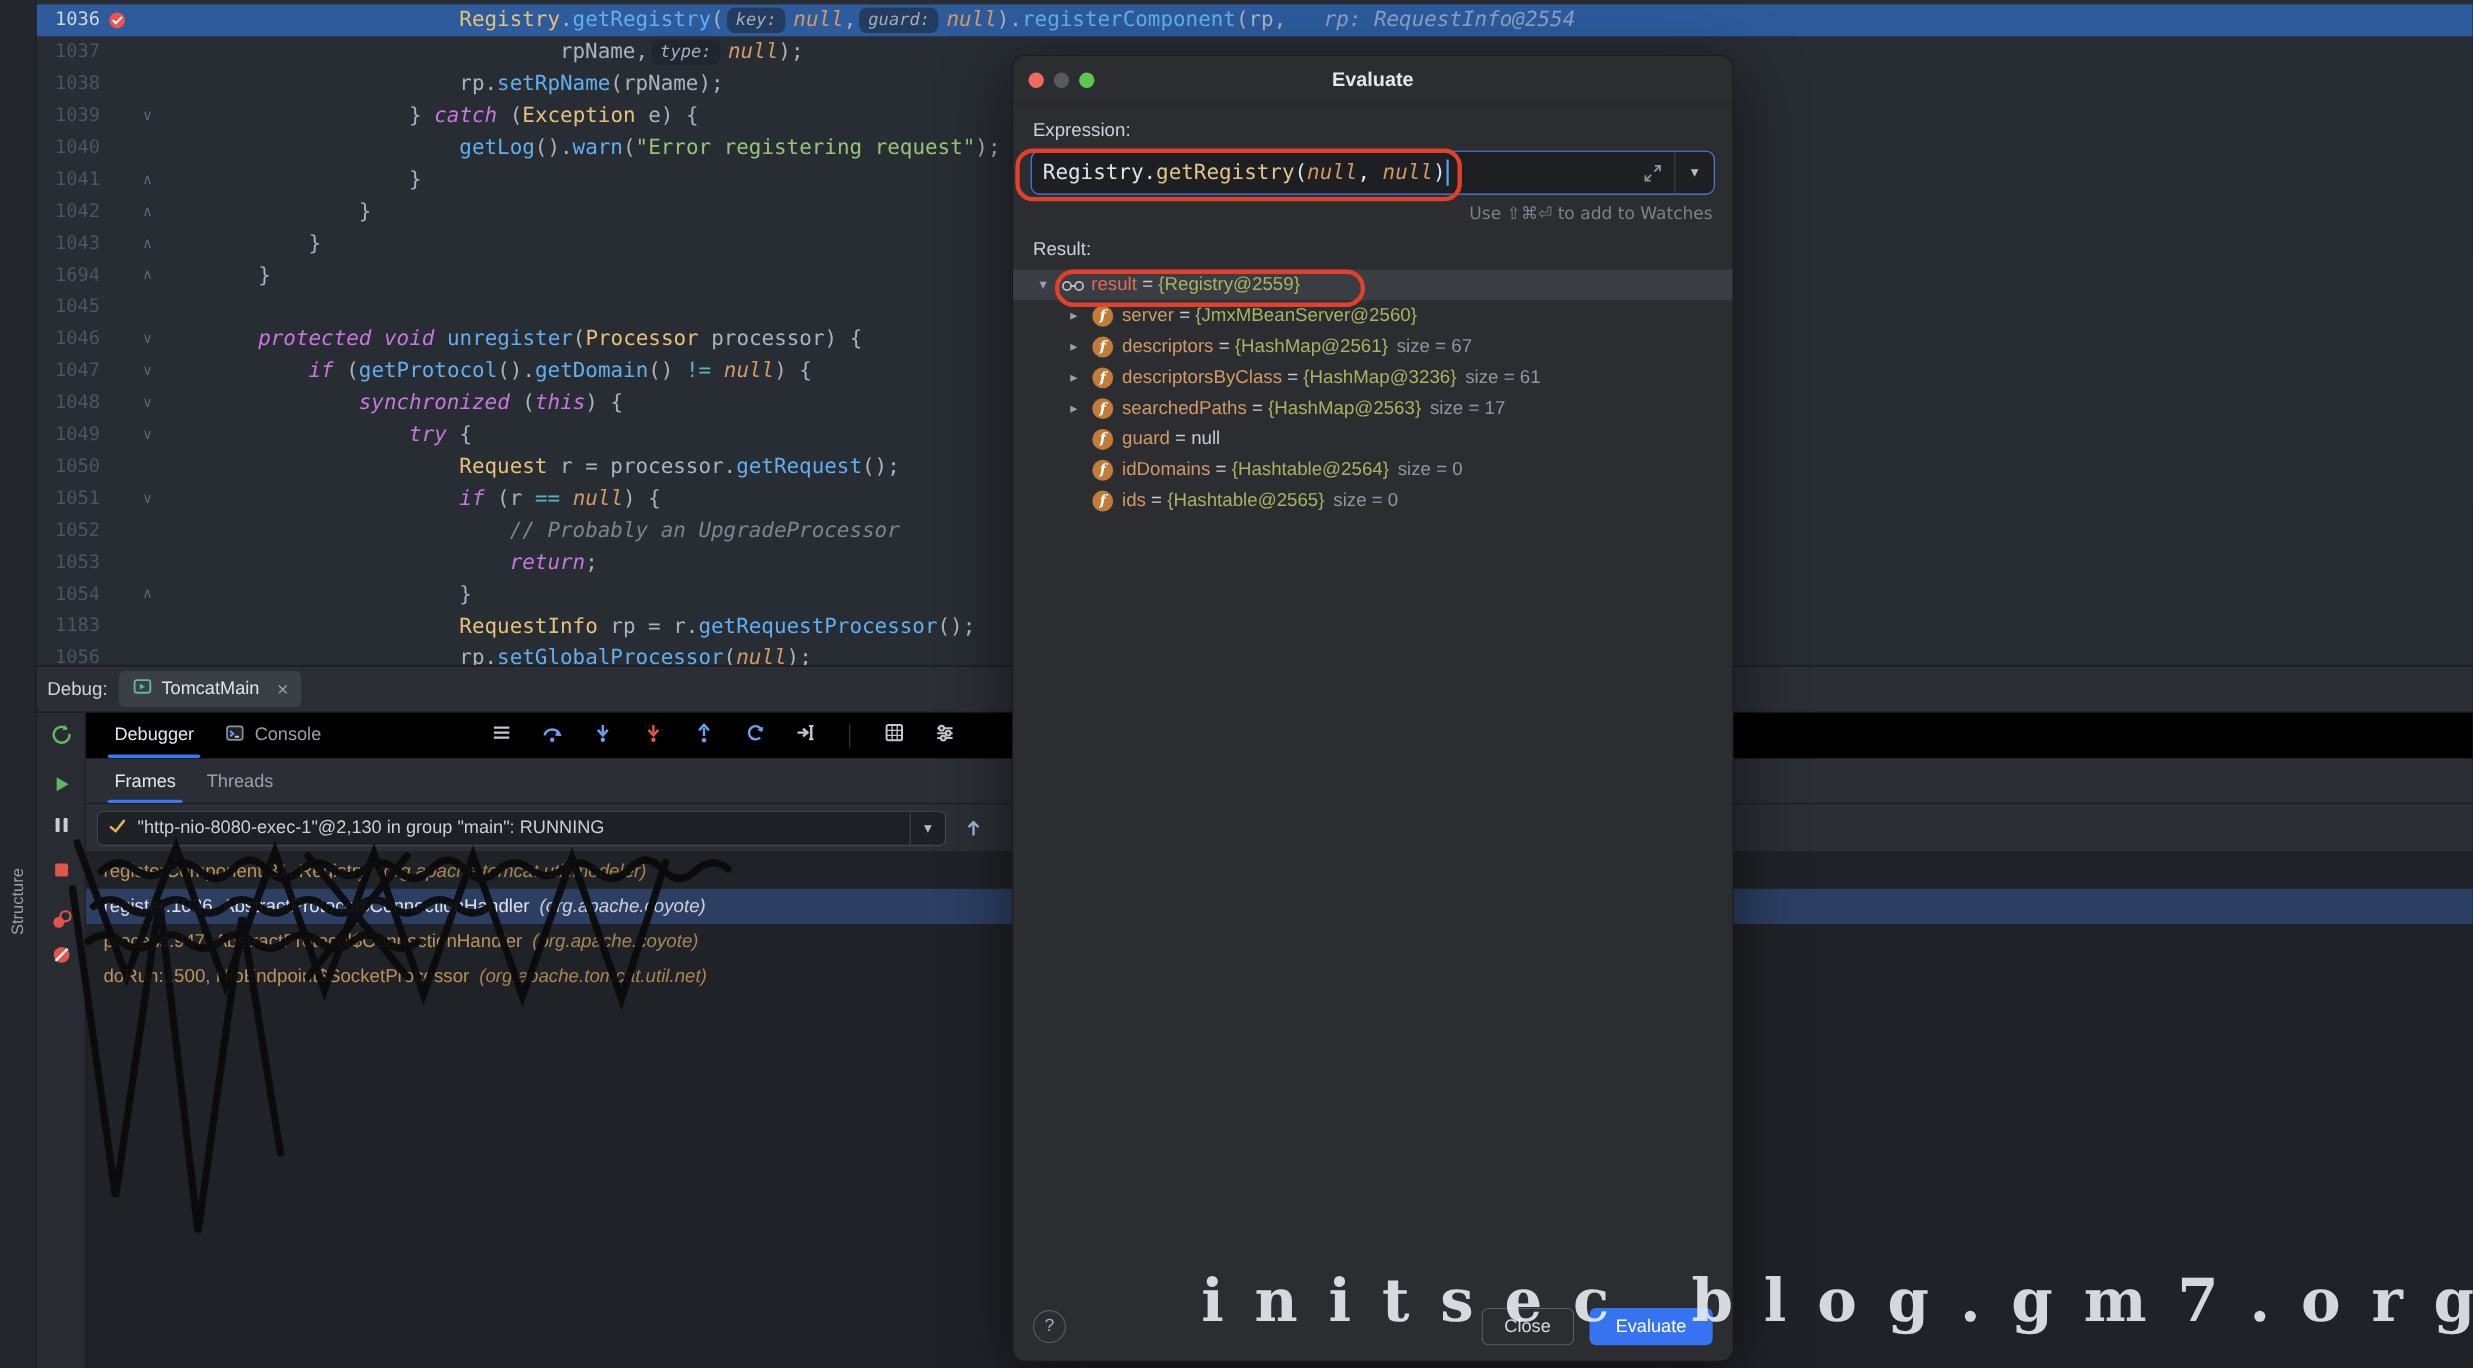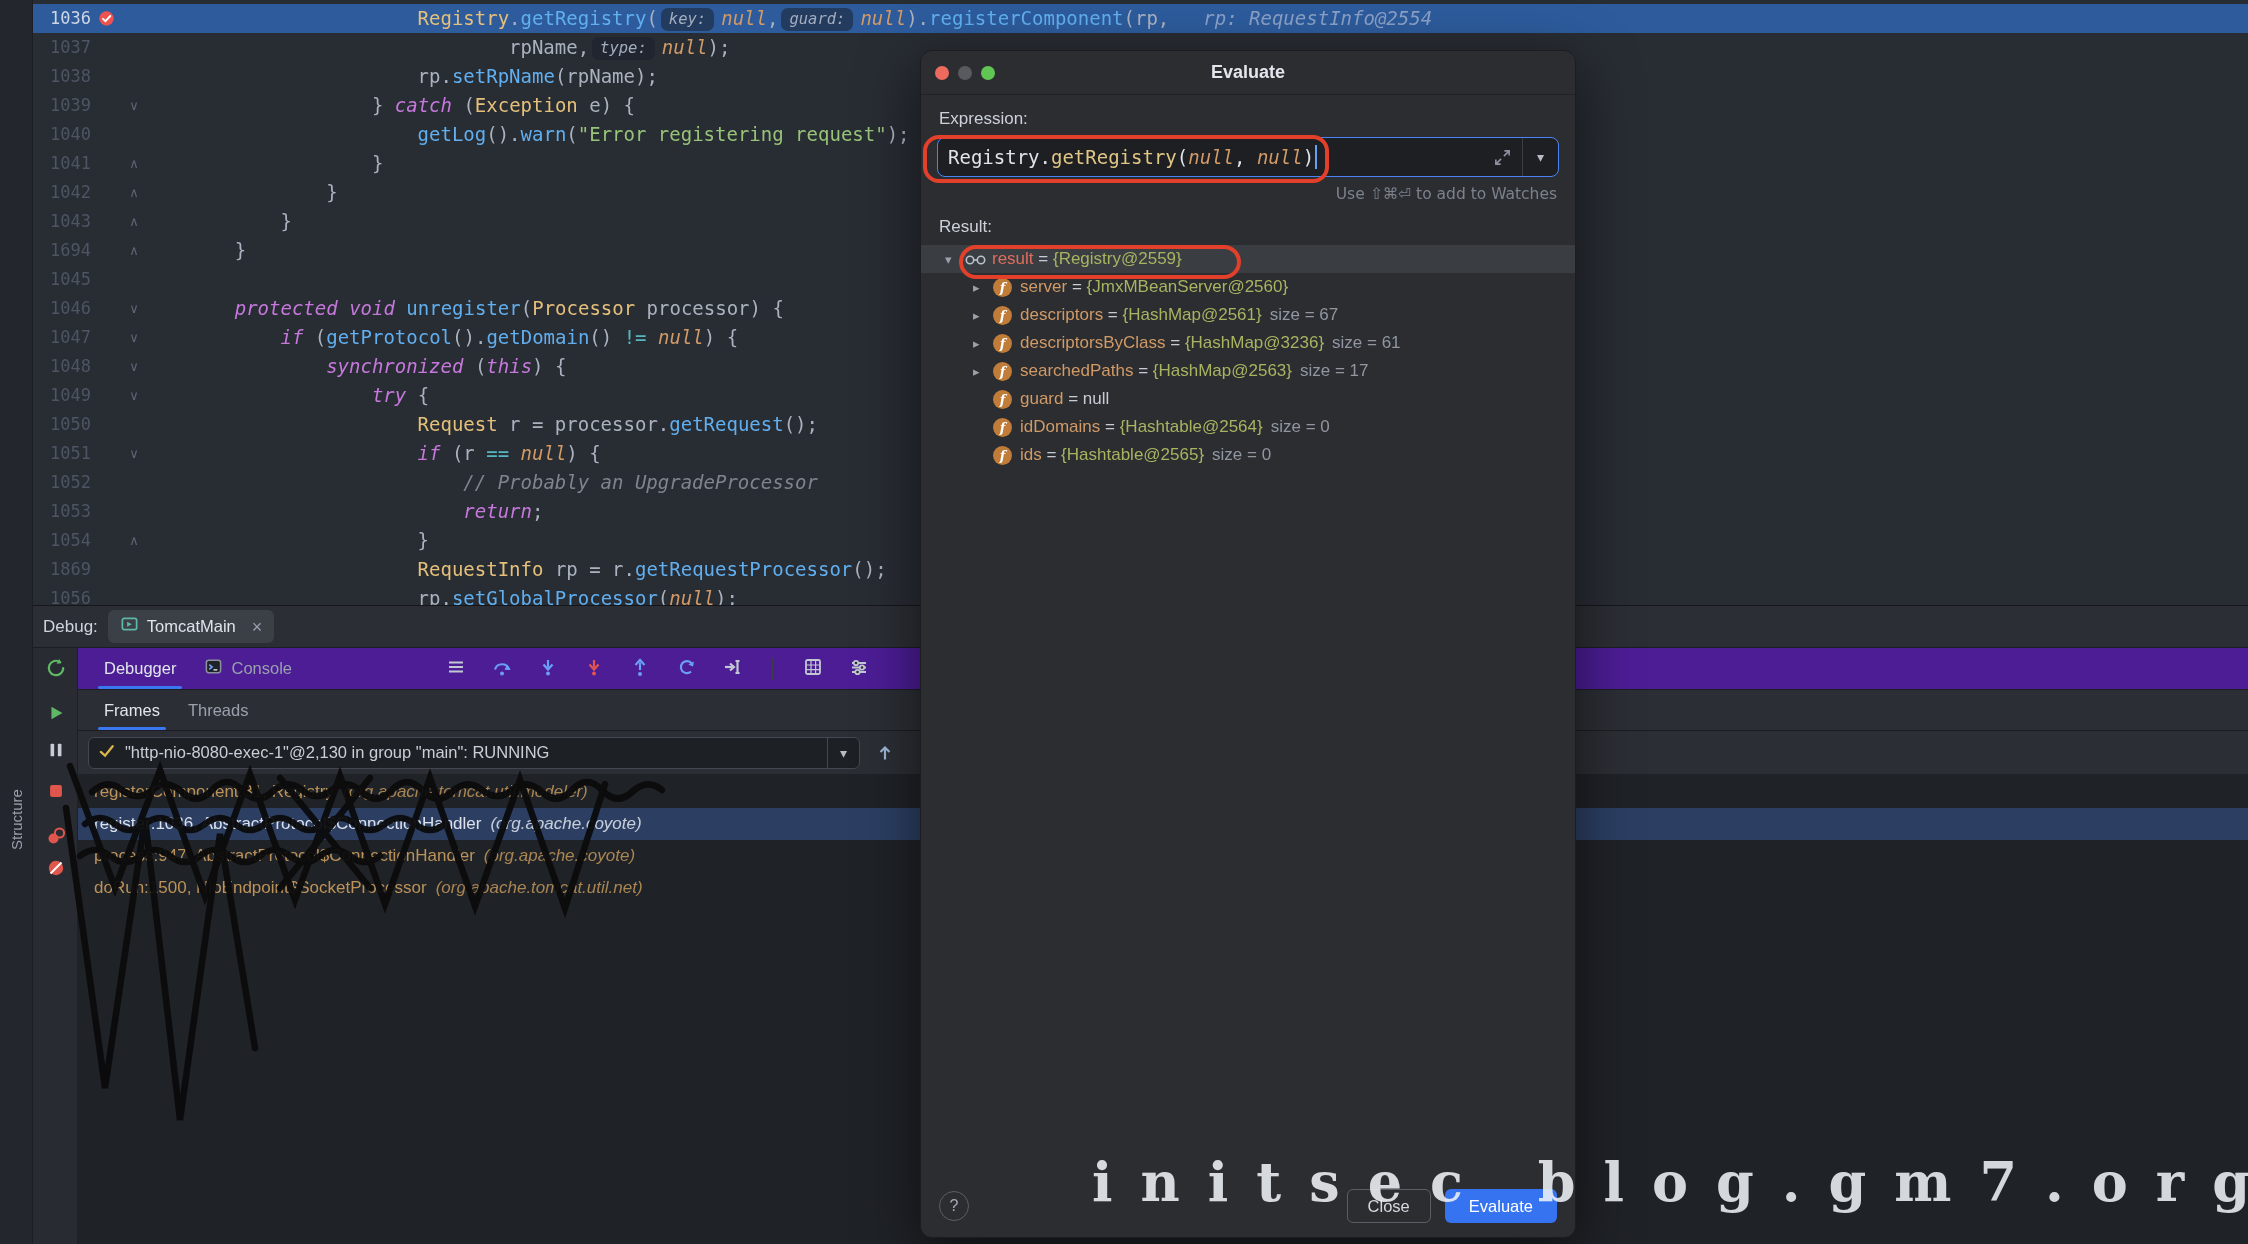--- a/index.html
+++ b/index.html
@@ -43,21 +43,21 @@
   .dbg-label { color:#ced4dd; font-size:17px; margin-right:10px; }
   .session-tab { height:33px; background:#3b3f46; border-radius:6px; padding:0 12px;
                  display:flex; align-items:center; gap:8px; color:#dfe3ea; font-size:16.5px; }
   .tab-close { color:#9aa1ad; margin-left:8px; font-size:18px; line-height:18px; }
   .dbg-body { display:flex; height:calc(100% - 42px); }
   .dbg-left { flex:0 0 45px; width:45px; background:#282b31; position:relative;
               border-right:1px solid #1d2025; }
   .strip-ic { position:absolute; left:11px; width:24px; height:24px;
               display:flex; align-items:center; justify-content:center; }
   .dbg-main { flex:1; display:flex; flex-direction:column; }
-  .dbg-row-b { height:42px; background:#4c1d95; border-bottom:1px solid #1a1d21;
+  .dbg-row-b { height:42px; background:#000000; border-bottom:1px solid #1a1d21;
                display:flex; align-items:center; padding-left:12px; }
   .dbg-row-c { height:41px; background:#2b2e34; border-bottom:1px solid #1a1d21;
                display:flex; align-items:center; padding-left:12px; }
   .dbg-tab { height:100%; display:flex; align-items:center; gap:8px; padding:0 14px;
              position:relative; color:#9aa1ad; font-size:16.5px; }
   .dbg-tab.sel { color:#e2e6ec; }
   .dbg-tab.sel::after { content:''; position:absolute; left:8px; right:8px; bottom:0;
              height:3px; background:#3b77f2; border-radius:2px; }
   .tool-icons { margin-left:140px; display:flex; align-items:center; gap:26px; }
   .sep { width:1px; height:22px; background:#3a3e45; margin:0 4px; }
@@ -259,21 +259,21 @@
         <span class="g-fold"></span>
         <span class="code-text" style="padding-left: 316.32px;"><span class="tk-k">return</span><span class="tk-p">;</span></span>
       </div>
       <div class="code-line">
         <span class="g-num">1054</span>
         <span class="g-bp"></span>
         <span class="g-fold">∧</span>
         <span class="code-text" style="padding-left: 270.6px;"><span class="tk-p">}</span></span>
       </div>
       <div class="code-line">
-        <span class="g-num">1869</span>
+        <span class="g-num">1183</span>
         <span class="g-bp"></span>
         <span class="g-fold"></span>
         <span class="code-text" style="padding-left: 270.6px;"><span class="tk-cl">RequestInfo</span><span class="tk-p"> rp = r.</span><span class="tk-m">getRequestProcessor</span><span class="tk-p">();</span></span>
       </div>
       <div class="code-line">
         <span class="g-num">1056</span>
         <span class="g-bp"></span>
         <span class="g-fold"></span>
         <span class="code-text" style="padding-left: 270.6px;"><span class="tk-p">rp.</span><span class="tk-m">setGlobalProcessor</span><span class="tk-p">(</span><span class="tk-n">null</span><span class="tk-p">);</span></span>
       </div>

